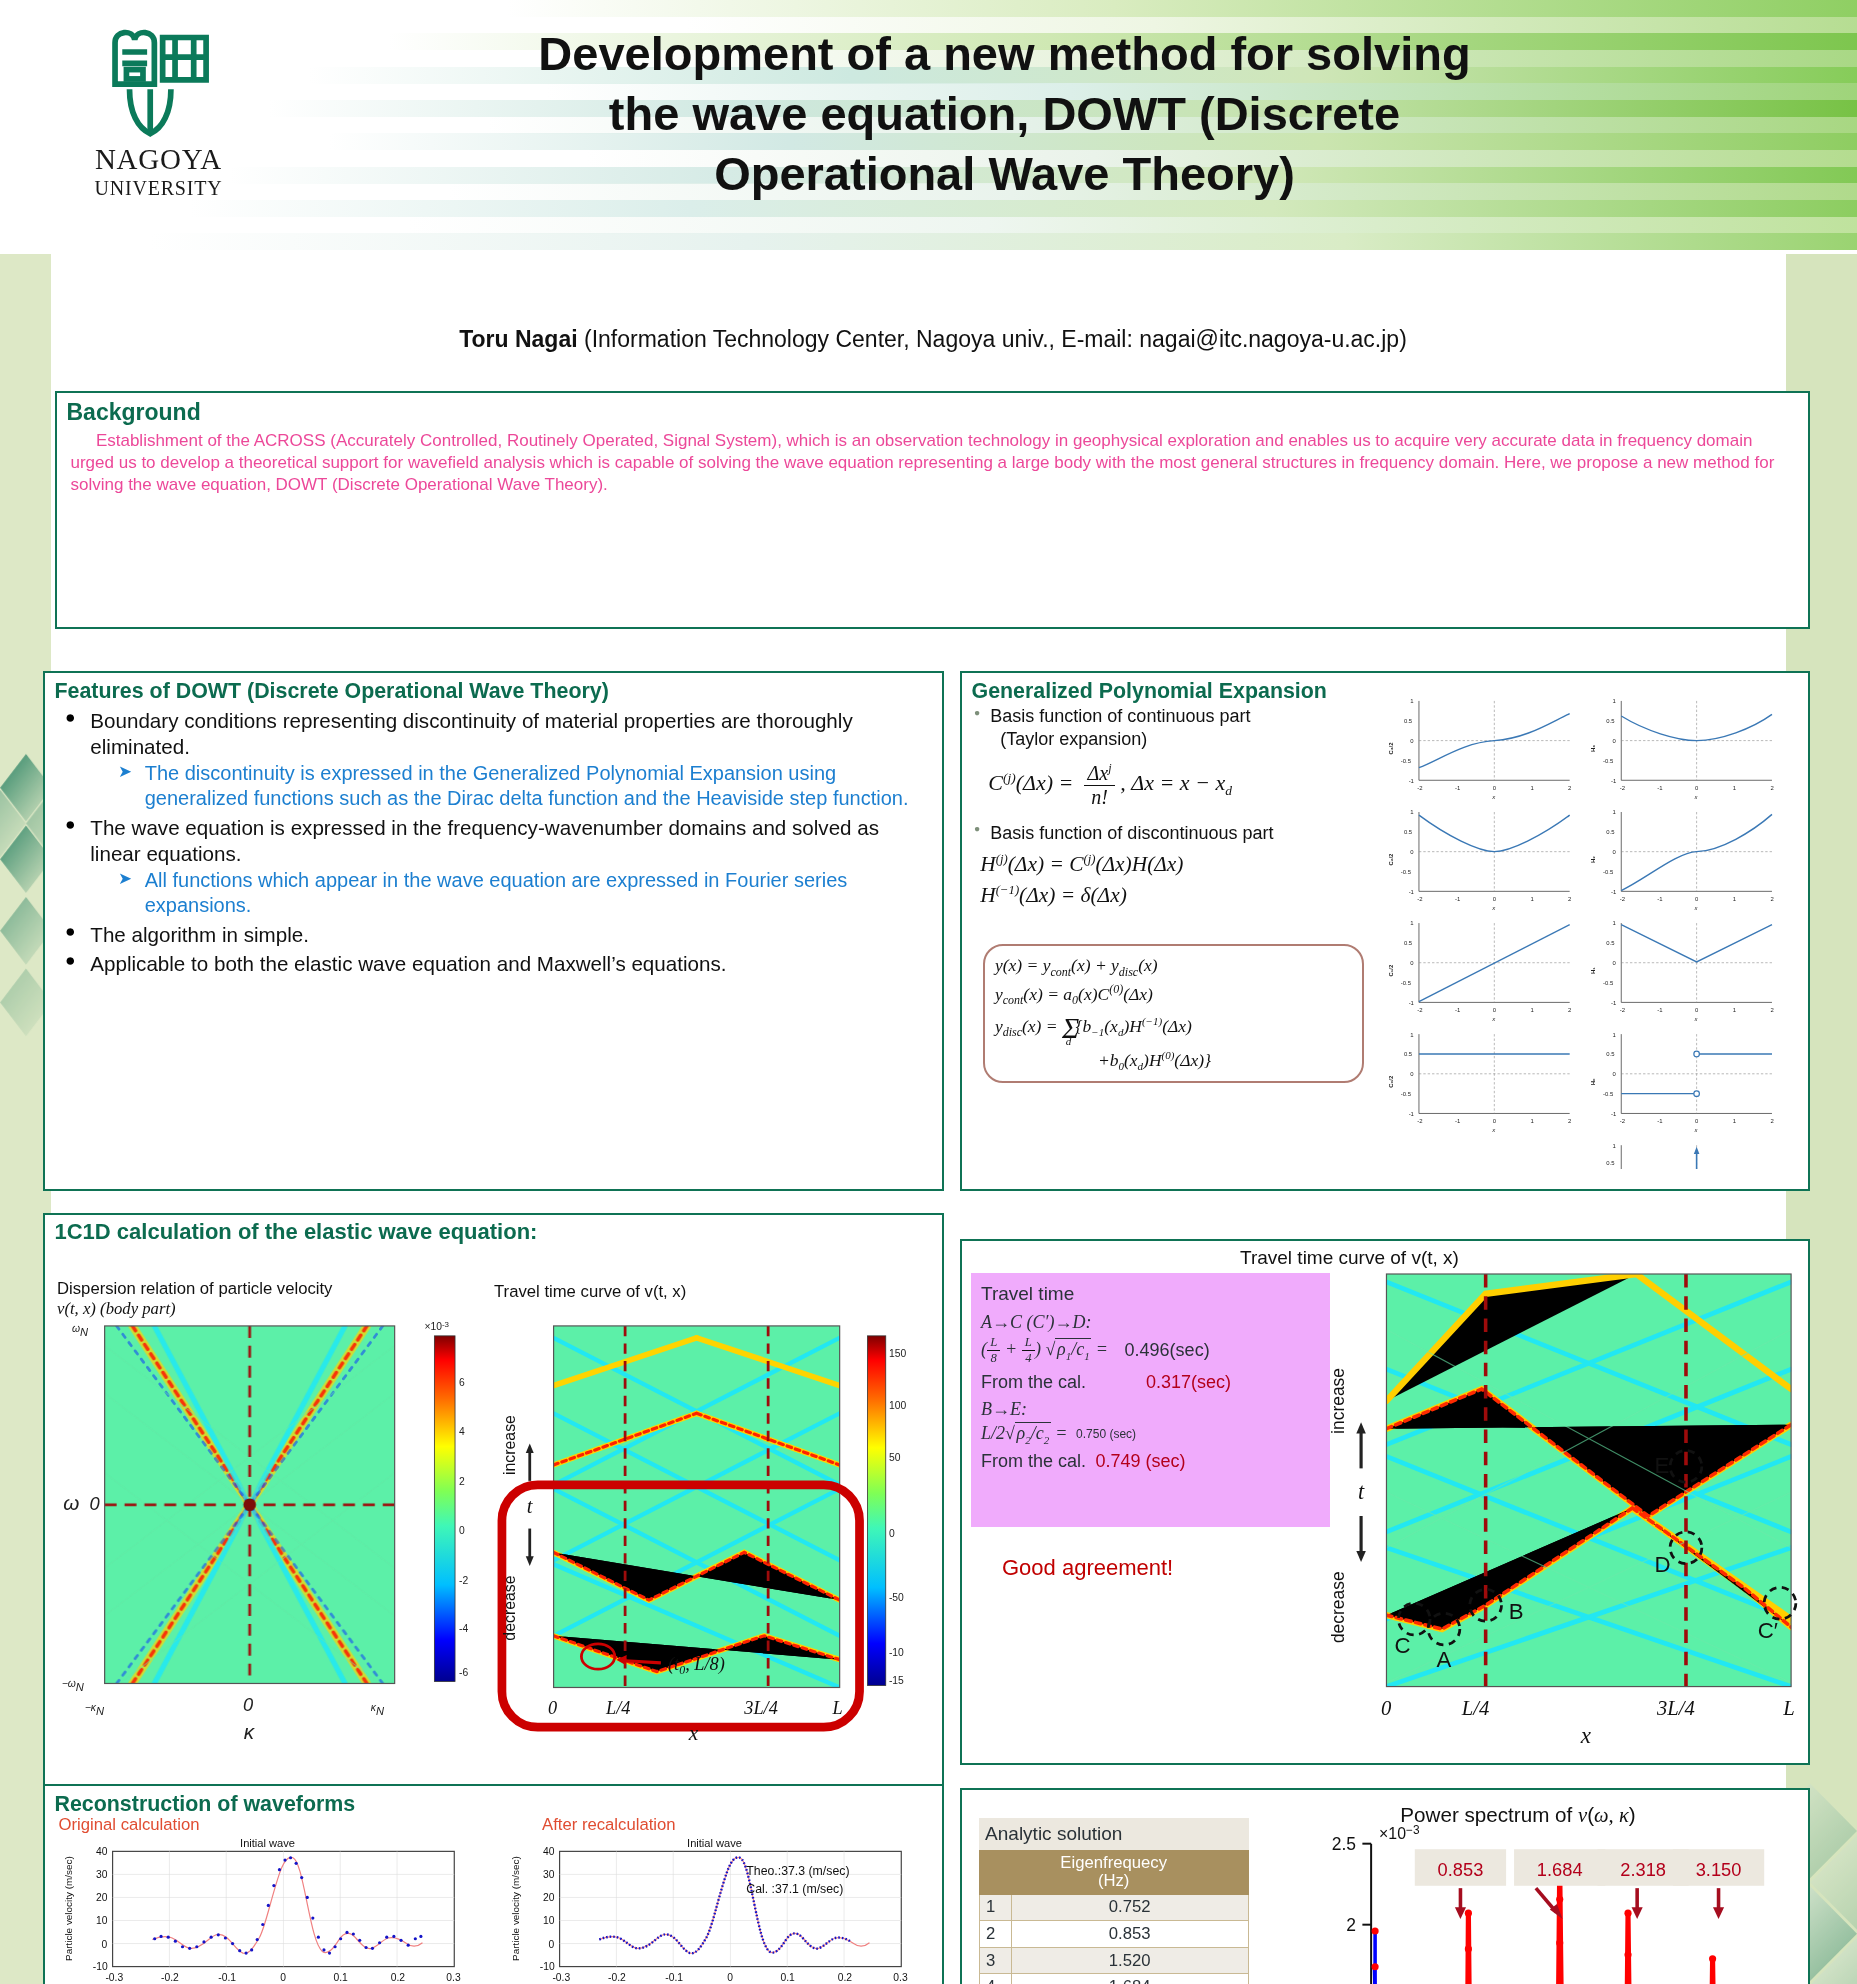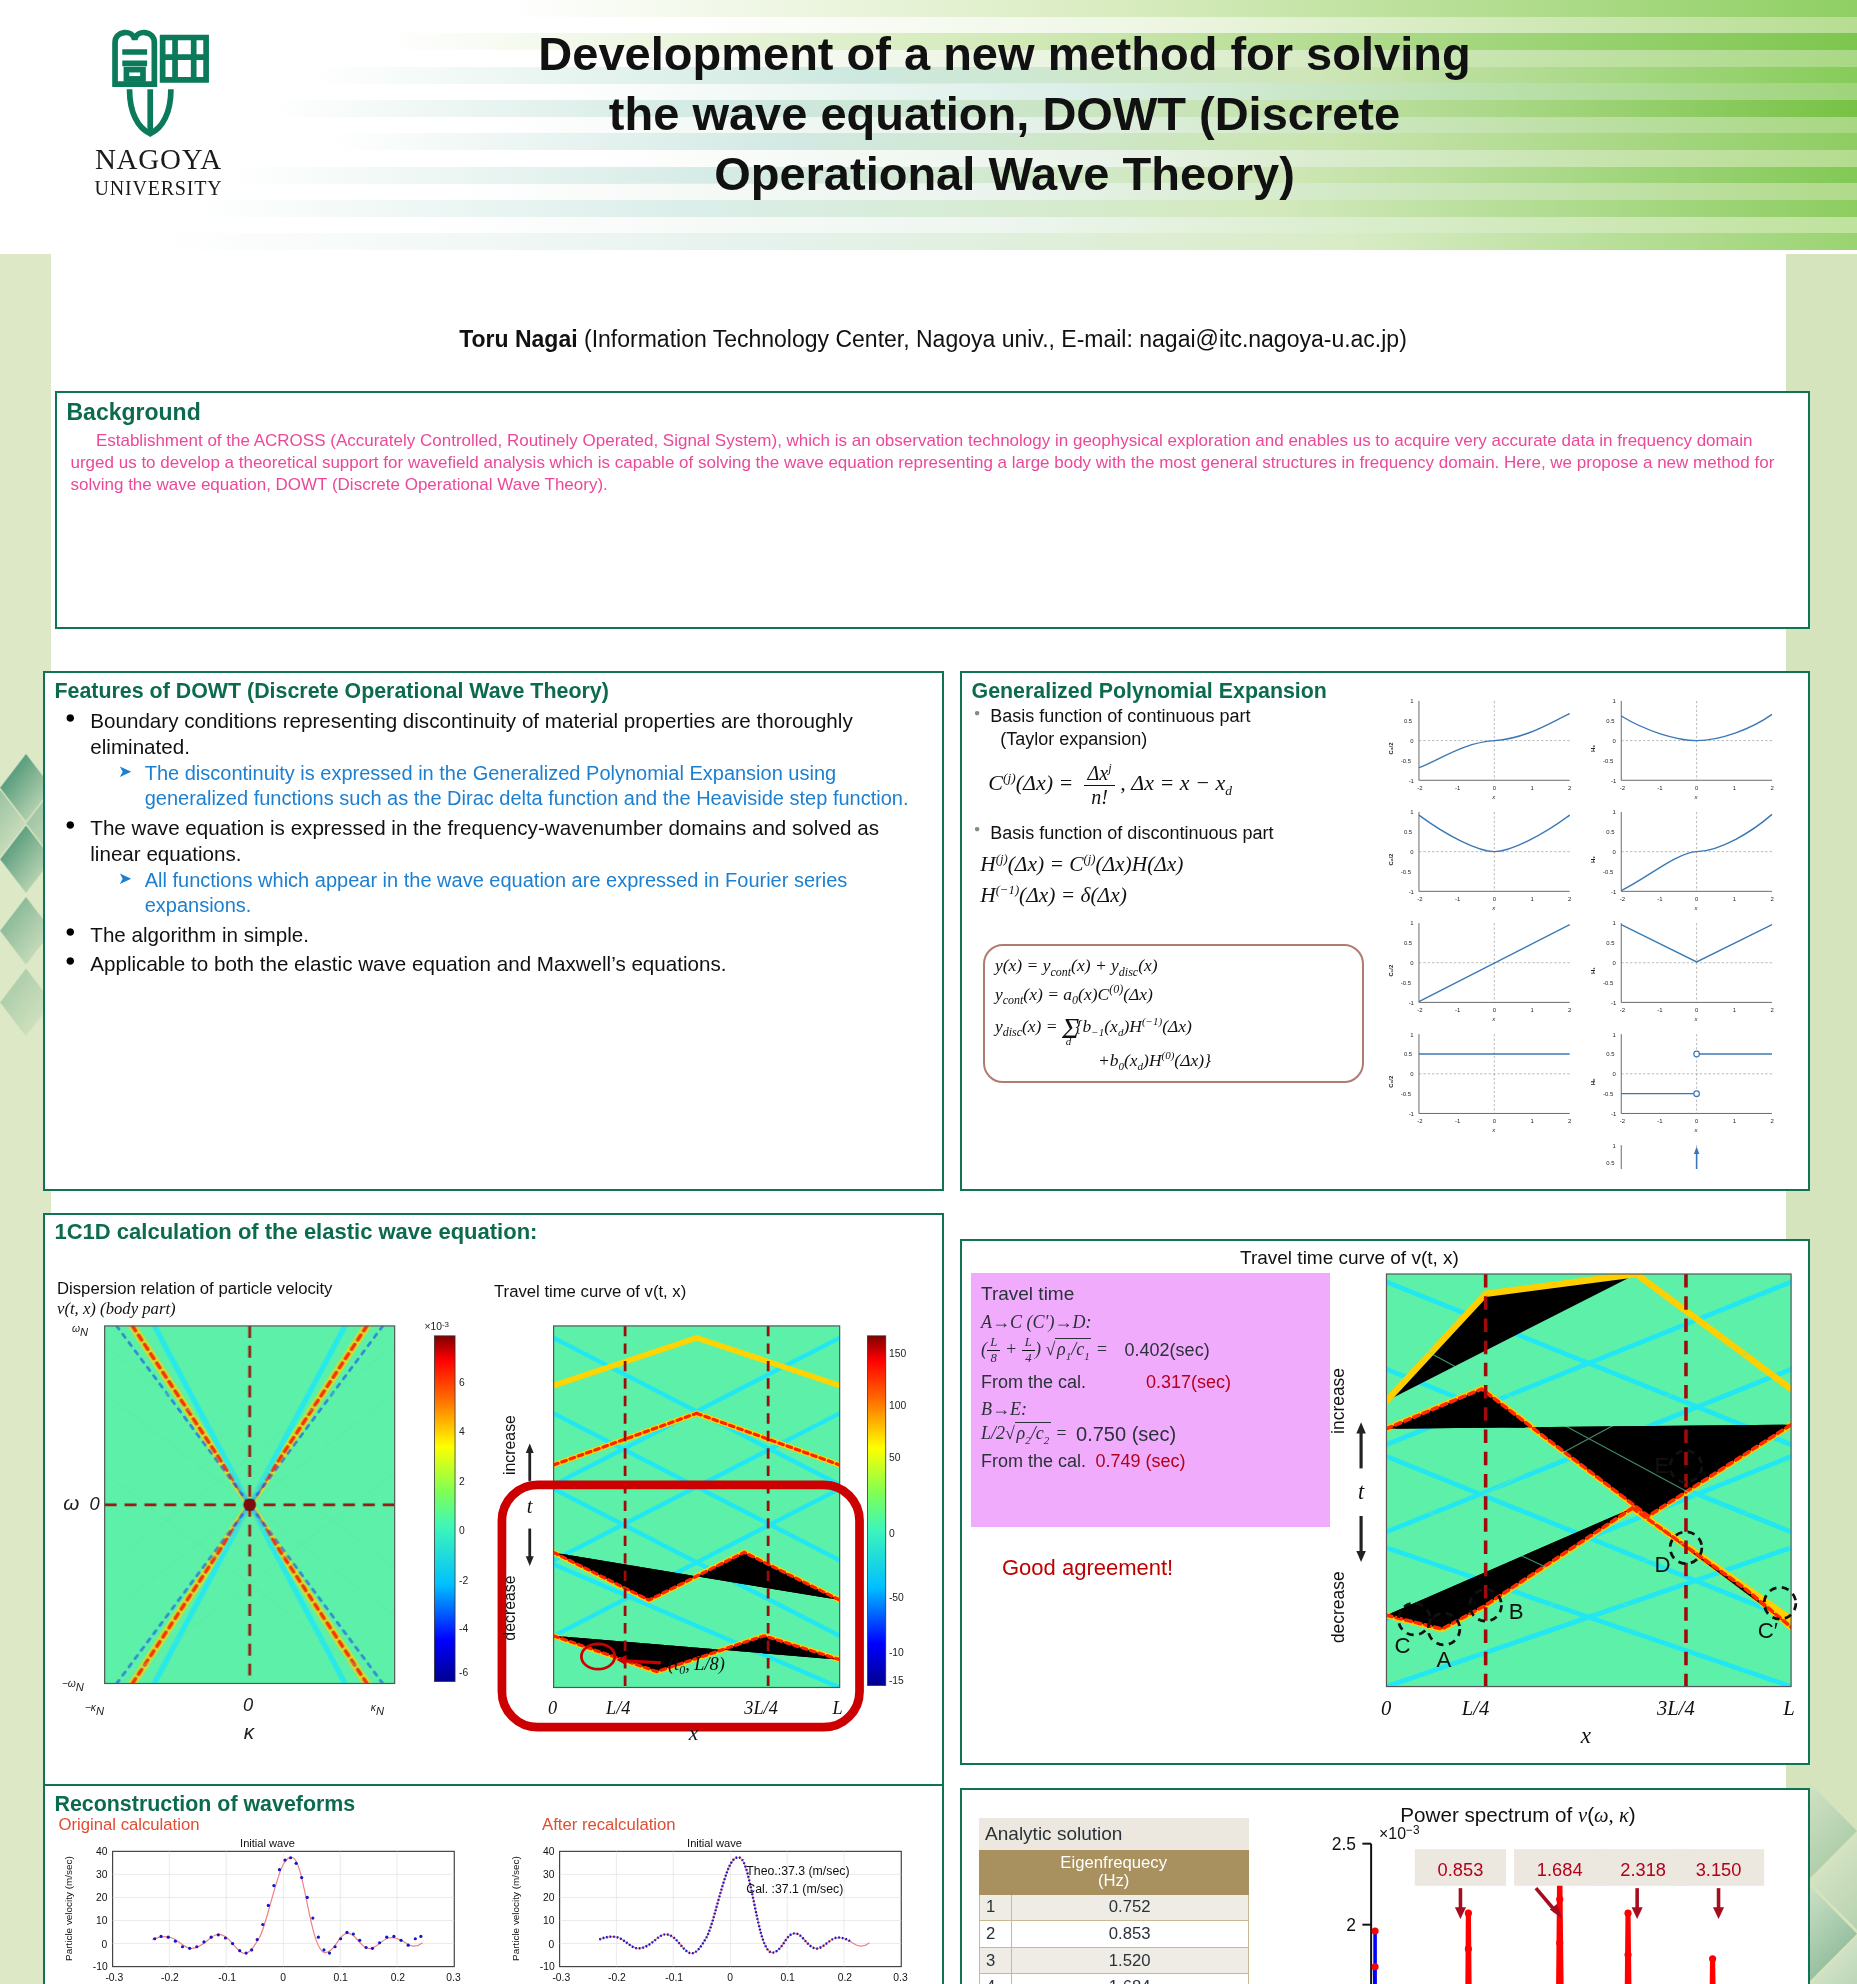--- a/index.html
+++ b/index.html
@@ -679,33 +679,33 @@
       <div style="font-size:19px; color:#2a3238; margin-bottom:7.1px;">Travel time</div>
       <div class="eq" style="font-size:18px; color:#2a3238;">A→C (C′)→D:</div>
       <div style="display:flex; align-items:center; margin-top:2.4px;">
         <span class="eq" style="font-size:18px; color:#2a3238;">
           (<span class="frac" style="font-size:12.7px;"><span class="num">L</span><span class="den">8</span></span>
           +
           <span class="frac" style="font-size:12.7px;"><span class="num">L</span><span class="den">4</span></span>)
           <span style="font-size:18px;">√<span style="border-top:1.2px solid #2a3238; padding:0 1.6px;">ρ<sub style="font-size:11px">1</sub>/c<sub style="font-size:11px">1</sub></span></span>
           =
         </span>
-        <span style="font-size:18px; color:#2a3238; margin-left:16.7px;">0.402(sec)</span>
+        <span style="font-size:18px; color:#2a3238; margin-left:16.7px;">0.496(sec)</span>
       </div>
       <div style="display:flex; margin-top:5.6px;">
         <span style="font-size:18px; color:#2a3238;">From the cal.</span>
         <span style="font-size:18px; color:#b3001b; margin-left:60px;">0.317(sec)</span>
       </div>
 
       <div class="eq" style="font-size:18px; color:#2a3238; margin-top:6px;">B→E:</div>
       <div style="display:flex; align-items:center; margin-top:3.2px;">
         <span class="eq" style="font-size:18px; color:#2a3238;">
           L/2<span style="font-size:18px;">√<span style="border-top:1.2px solid #2a3238; padding:0 1.6px;">ρ<sub style="font-size:11px">2</sub>/c<sub style="font-size:11px">2</sub></span></span> =
         </span>
-        <span style="font-size:20px; color:#2a3238; margin-left:8.7px;">0.750 (sec)</span>
+        <span style="font-size:12px; color:#2a3238; margin-left:8.7px;">0.750 (sec)</span>
       </div>
       <div style="display:flex; margin-top:5.6px;">
         <span style="font-size:18px; color:#2a3238;">From the cal.</span>
         <span style="font-size:18px; color:#b3001b; margin-left:9.5px;">0.749 (sec)</span>
       </div>
     </div>
 
     <div class="good" style="position:absolute; left:40px; top:314px;">Good agreement!</div>
 
     <svg style="position:absolute; left:361px; top:29px; width:480px; height:488px;" viewBox="0 0 1210 1230">

